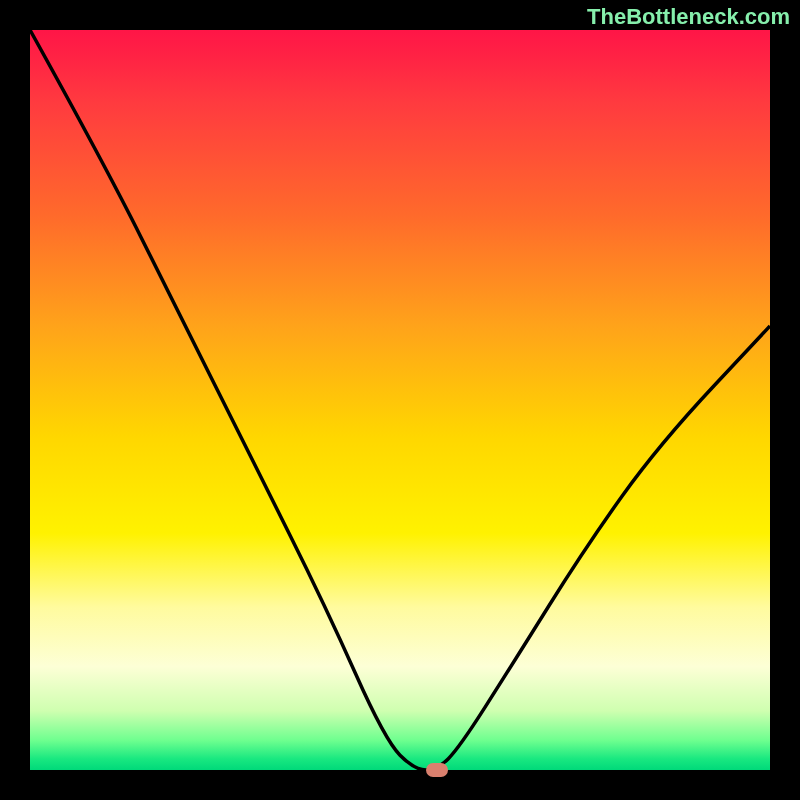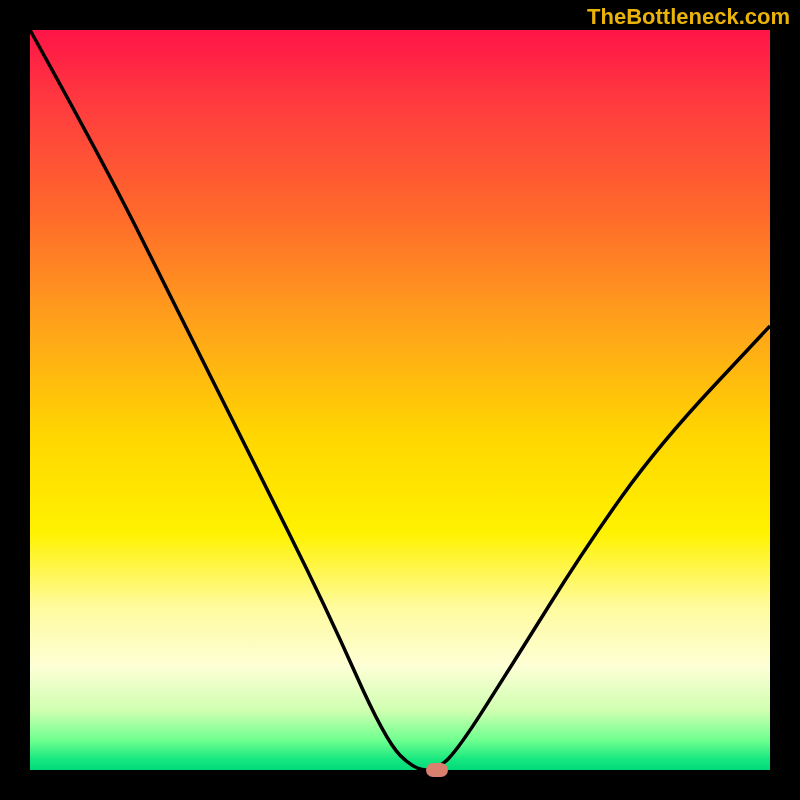--- a/index.html
+++ b/index.html
@@ -8,21 +8,21 @@
     width: 800px;
     height: 800px;
     background: #000;
     position: relative;
     font-family: Arial, sans-serif;
   }
   .watermark {
     position: absolute;
     top: 4px;
     right: 10px;
-    color: #eab308;
+    color: #86efac;
     font-size: 22px;
     font-weight: bold;
     z-index: 10;
   }
   .chart-frame {
     position: absolute;
     top: 30px;
     left: 30px;
     width: 740px;
     height: 740px;

